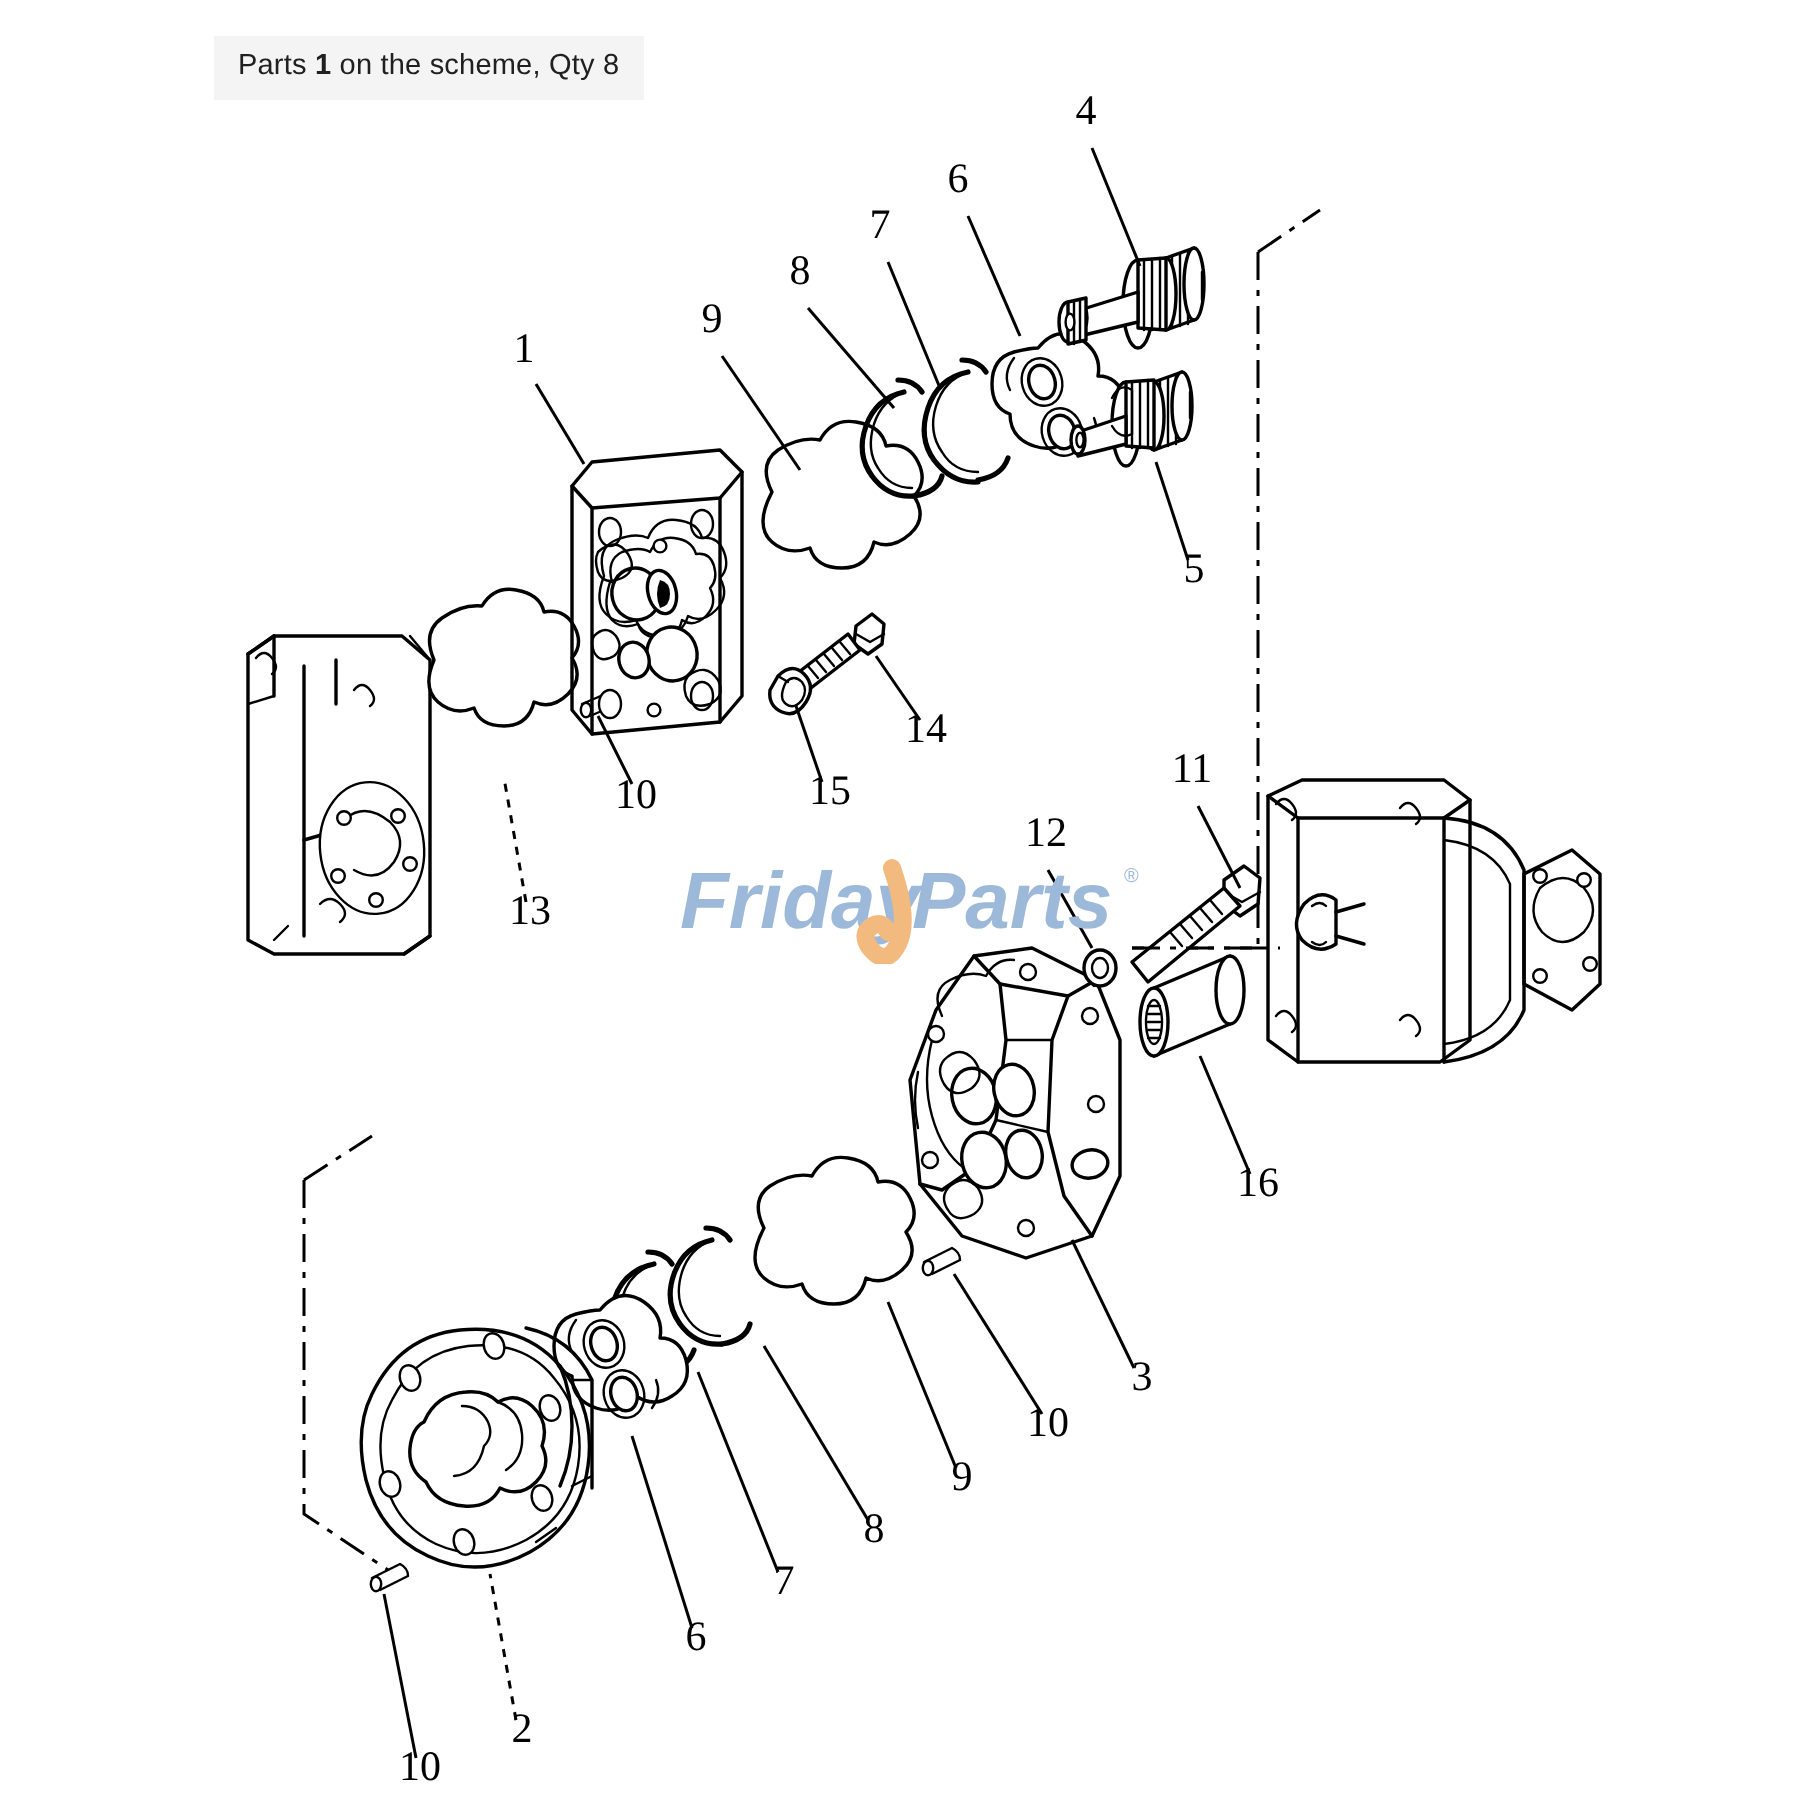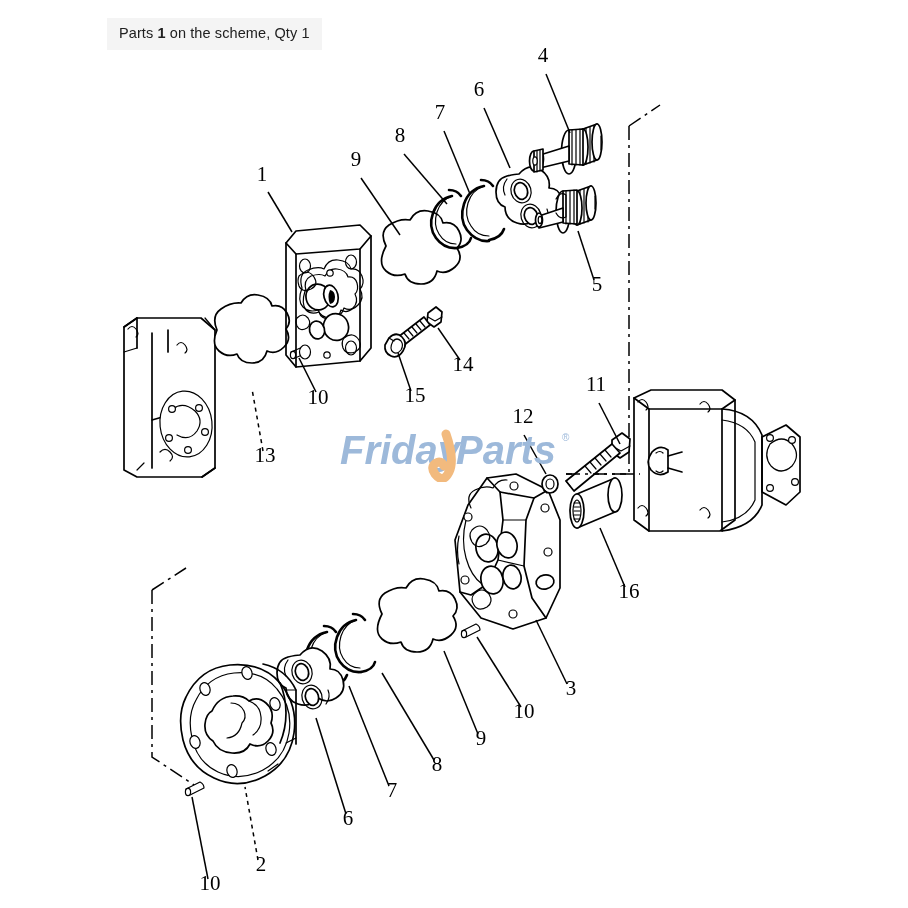--- a/index.html
+++ b/index.html
@@ -484,16 +484,16 @@
     <g>
       <path d="M108 10 q9 26 3 38 q-6 12 -14 2 q-5 -7 1 -11 q5 -3 8 3" fill="none" stroke="#f2ba7e" stroke-width="9" stroke-linecap="round"></path>
     </g>
     <g>
       <text x="118" y="40" font-family="Liberation Sans, sans-serif" font-size="40" font-weight="bold" font-style="italic" fill="#9db9da">Parts</text>
     </g>
     <text x="224" y="17" font-family="Liberation Sans, sans-serif" font-size="10" fill="#9db9da">®</text>
   </svg>
 
   <div id="scheme-label">
-    <span>Parts </span><span class="strong">1</span><span> on the scheme, Qty 1</span>
+    <span>Parts </span><span class="strong">1</span><span> on the scheme, Qty 8</span>
   </div>
 
 </div>
 
 </body></html>

